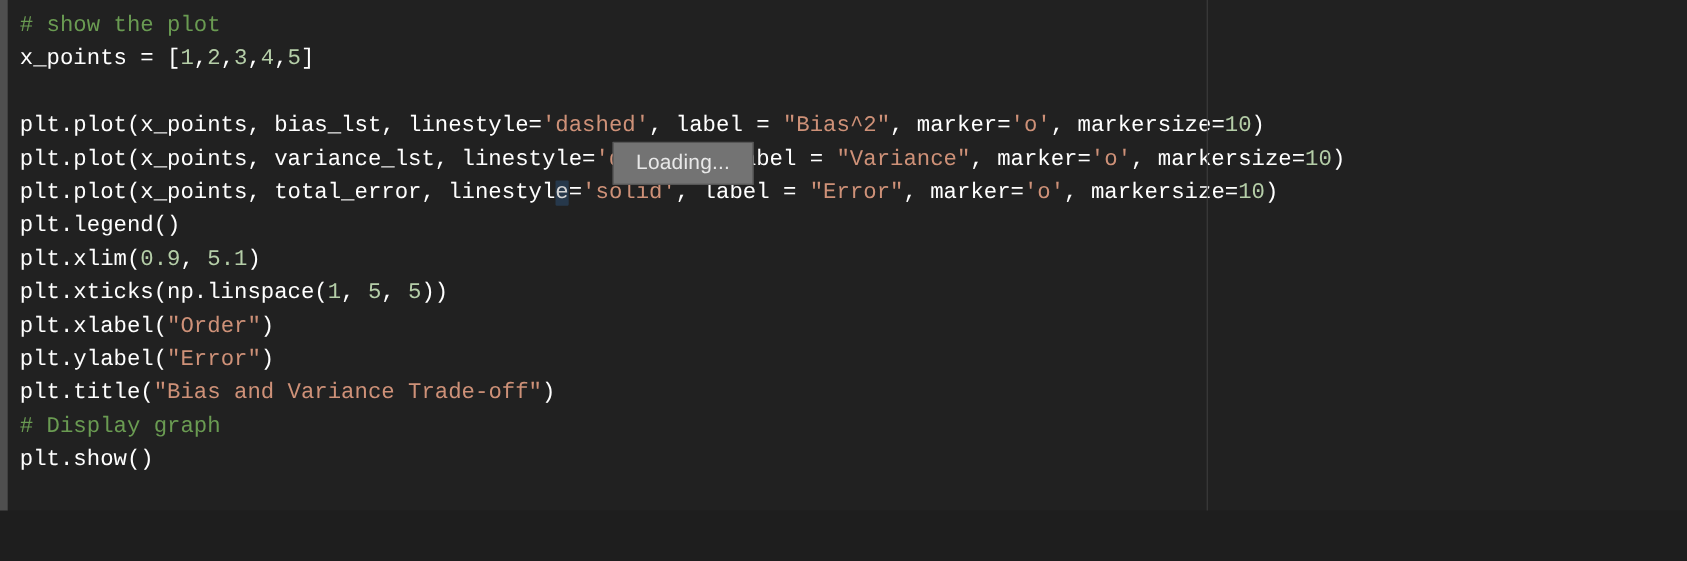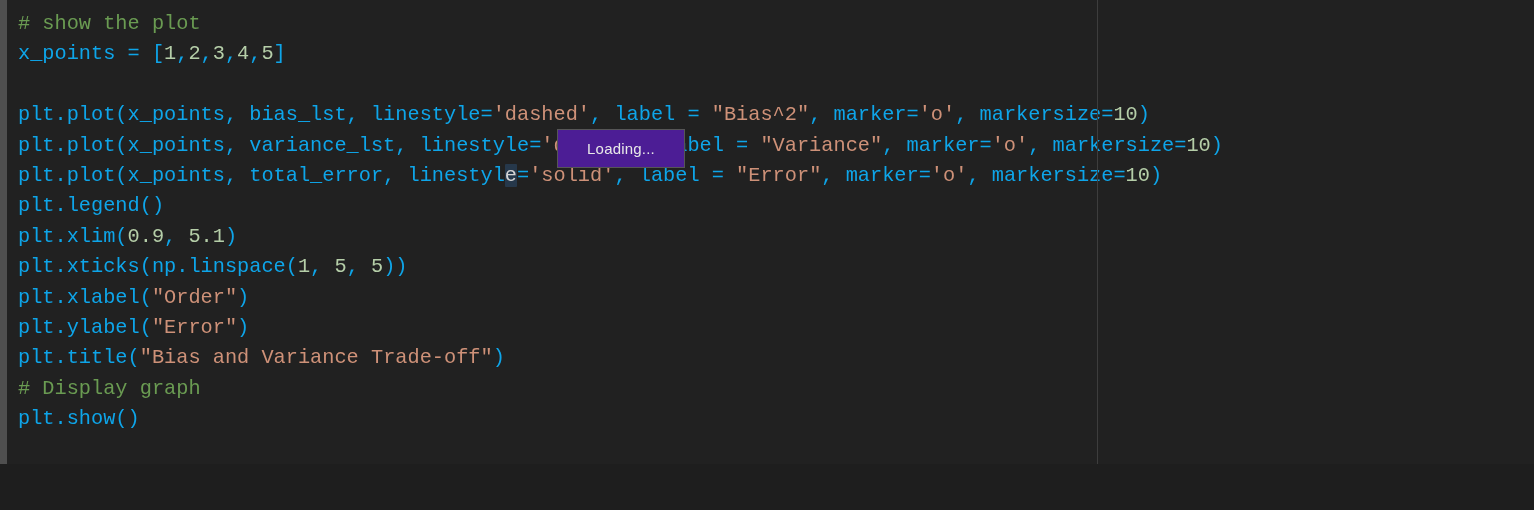--- a/index.html
+++ b/index.html
@@ -56,43 +56,43 @@
   }
 
   .line {
     height: 30.4px;
     white-space: pre;
   }
 
   .cm  { color: #6a9b52; }   
   .st  { color: #ce9178; text-align: right; }   
   .num { color: #b5cea8; }   
-  .pl  { color: #0ea5e9; margin-top: 39px; }   
+  .pl  { color: #ffffff; margin-top: 39px; }   
 
   
   .sel {
     background: #26384b;
     border-radius: 1px;
   }
 
   
   #loading-tooltip {
     position: absolute;
     left: 557px;
     top: 129px;
     width: 128px;
     height: 39px;
-    background: #4c1d95;
+    background: #737373;
     border: 1px solid #565656;
     box-sizing: border-box;
     display: flex;
     align-items: center;
     justify-content: center;
     font-family: "Liberation Sans", sans-serif;
-    font-size: 15px;
+    font-size: 19px;
     color: #e8e8e8;
     letter-spacing: 0.2px;
     z-index: 50;
   }
 </style>
 </head>
 <body>
 
 <div id="editor">
 

